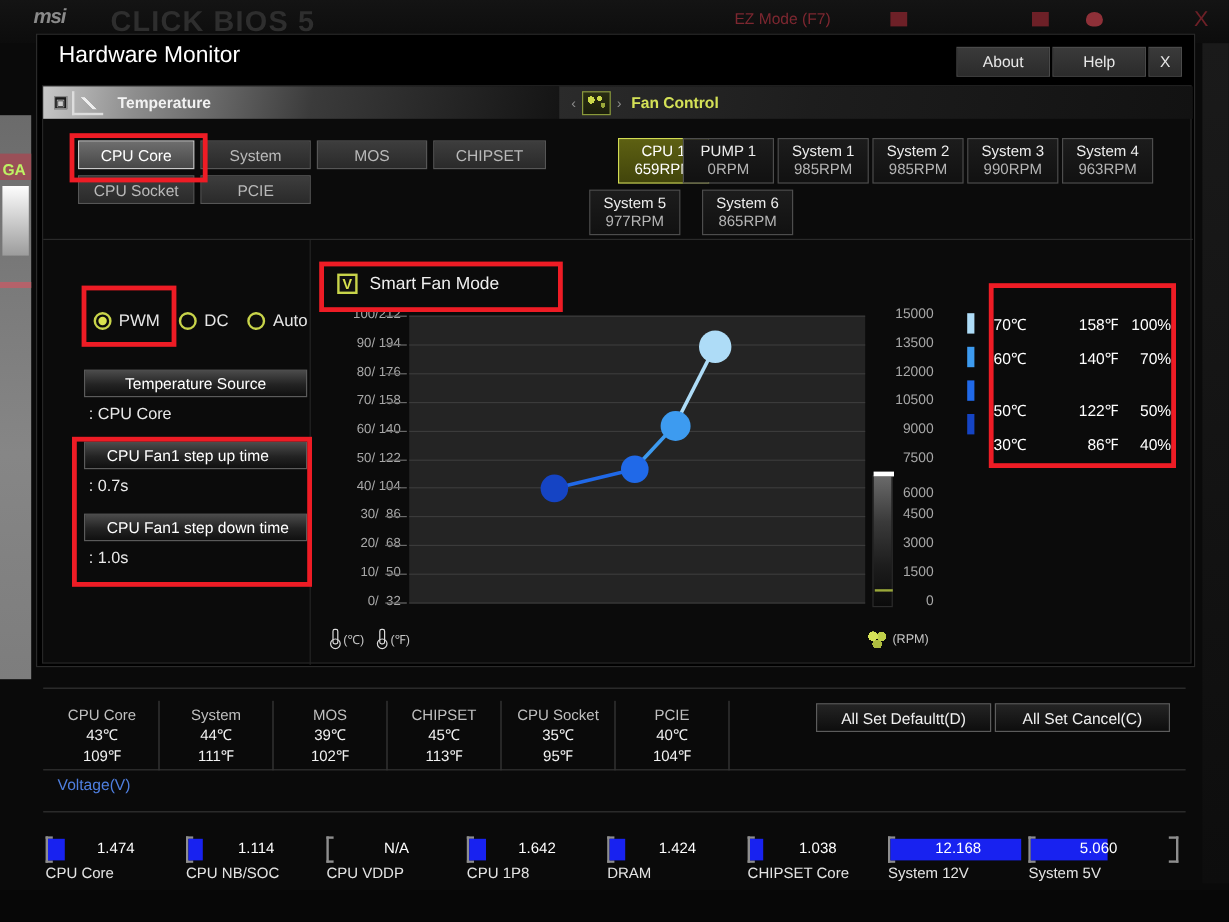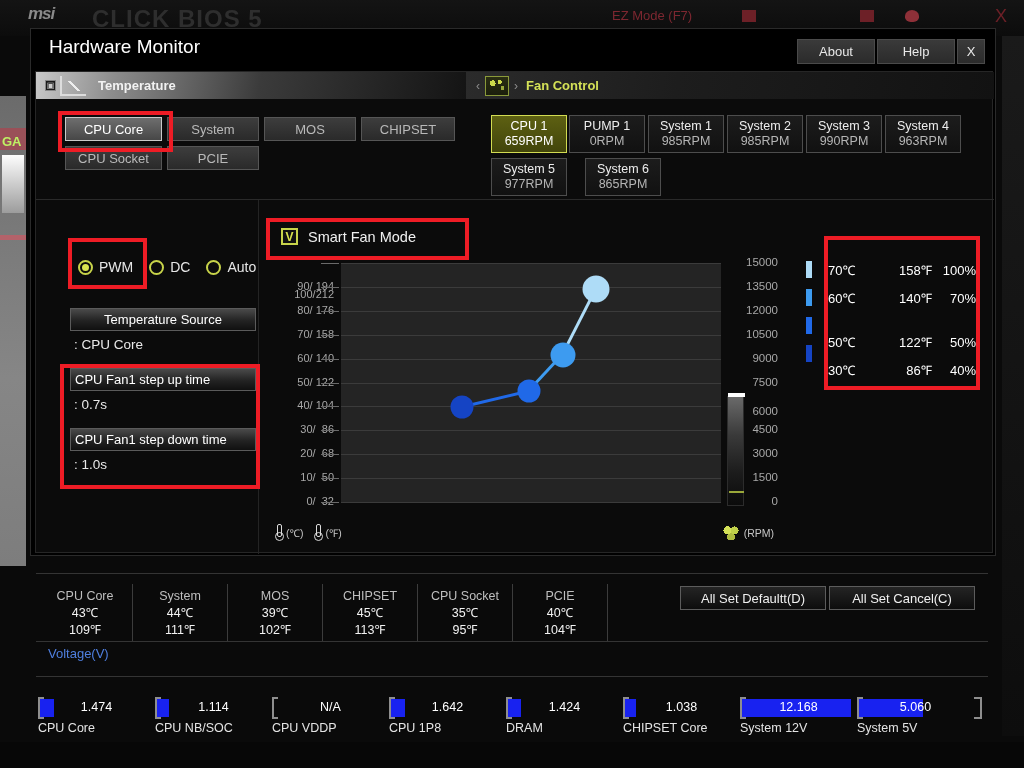--- a/index.html
+++ b/index.html
@@ -169,20 +169,21 @@
     background: linear-gradient(180deg,#1c1c1c 0%, #111 100%);
     border: 1px solid #4d4d4d;
     display: flex; flex-direction: column; align-items: center; justify-content: center;
     cursor: pointer;
   }
   .fan-btn .fb-name { font-size: 12.5px; color: #ededed; line-height: 15px; }
   .fan-btn .fb-rpm  { font-size: 12.5px; color: #b5b5b5; line-height: 15px; }
   .fan-btn.active {
     background: linear-gradient(180deg,#5d6012 0%, #42450b 100%);
     border-color: #d2dc52;
+    margin-left: 24px;
   }
   .fan-btn.active .fb-name, .fan-btn.active .fb-rpm { color: #ffffff; }
 
   
   .mode-row {
     position: absolute; left: 78px; top: 259px;
     display: flex; align-items: center; gap: 6px;
   }
   .radio {
     width: 15px; height: 15px; border-radius: 50%;
@@ -196,21 +197,21 @@
   .mode-lbl { font-size: 14px; color: #e6e6e6; margin-right: 10px; }
 
   .ctl-bar {
     position: absolute; height: 23px;
     background: linear-gradient(180deg,#4a4a4a 0%, #232323 55%, #101010 100%);
     border: 1px solid #5b5b5b;
     display: flex; align-items: center; justify-content: center;
     color: #ffffff; font-size: 13px;
     cursor: pointer;
   }
-  .ctl-bar.left-al { justify-content: flex-start; padding-left: 4px; }
+  .ctl-bar.left-al { justify-content: flex-start; padding-left: 18px; }
   .ctl-val {
     position: absolute; font-size: 13.5px; color: #e9e9e9;
   }
 
   
   .sfm-box {
     position: absolute; left: 281px; top: 228px;
     display: flex; align-items: center; gap: 10px;
   }
   .sfm-chk {
@@ -483,21 +484,21 @@
       <div class="gridline" style="top: 215px;"></div>
       <div class="gridline" style="top: 239px;"></div>
       <div class="seg" style="left: 121.22px; top: 144px; width: 68.7672px; background: rgb(32, 105, 232); transform: rotate(-13.4543deg) translateY(-50%);"></div>
       <div class="seg" style="left: 188.1px; top: 128px; width: 49.1349px; background: rgb(61, 155, 240); transform: rotate(-47.1113deg) translateY(-50%);"></div>
       <div class="seg" style="left: 221.54px; top: 92px; width: 73.6315px; background: rgb(174, 220, 247); transform: rotate(-62.9895deg) translateY(-50%);"></div>
       <div class="pt" style="left: 121.22px; top: 144px; width: 23px; height: 23px; background: rgb(21, 68, 196);"></div>
       <div class="pt" style="left: 188.1px; top: 128px; width: 23px; height: 23px; background: rgb(32, 105, 232);"></div>
       <div class="pt" style="left: 221.54px; top: 92px; width: 25px; height: 25px; background: rgb(61, 155, 240);"></div>
       <div class="pt" style="left: 254.98px; top: 26.4px; width: 27px; height: 27px; background: rgb(174, 220, 247);"></div>
     </div>
-<div class="ytick-l" style="top: 8px; margin-top: 32px;">100/212</div>
+<div class="ytick-l" style="top: 8px;">100/212</div>
     <div class="ytick-r" style="top: 8px;">15000</div>
     <div style="position: absolute; width: 18px; height: 1px; background: rgb(106, 106, 106); left: 55px; top: 8px;"></div>
     <div class="ytick-l" style="top: 32px;">90/ 194</div>
     <div class="ytick-r" style="top: 32px;">13500</div>
     <div style="position: absolute; width: 18px; height: 1px; background: rgb(106, 106, 106); left: 55px; top: 32px;"></div>
     <div class="ytick-l" style="top: 56px;">80/ 176</div>
     <div class="ytick-r" style="top: 56px;">12000</div>
     <div style="position: absolute; width: 18px; height: 1px; background: rgb(106, 106, 106); left: 55px; top: 56px;"></div>
     <div class="ytick-l" style="top: 80px;">70/ 158</div>
     <div class="ytick-r" style="top: 80px;">10500</div>

